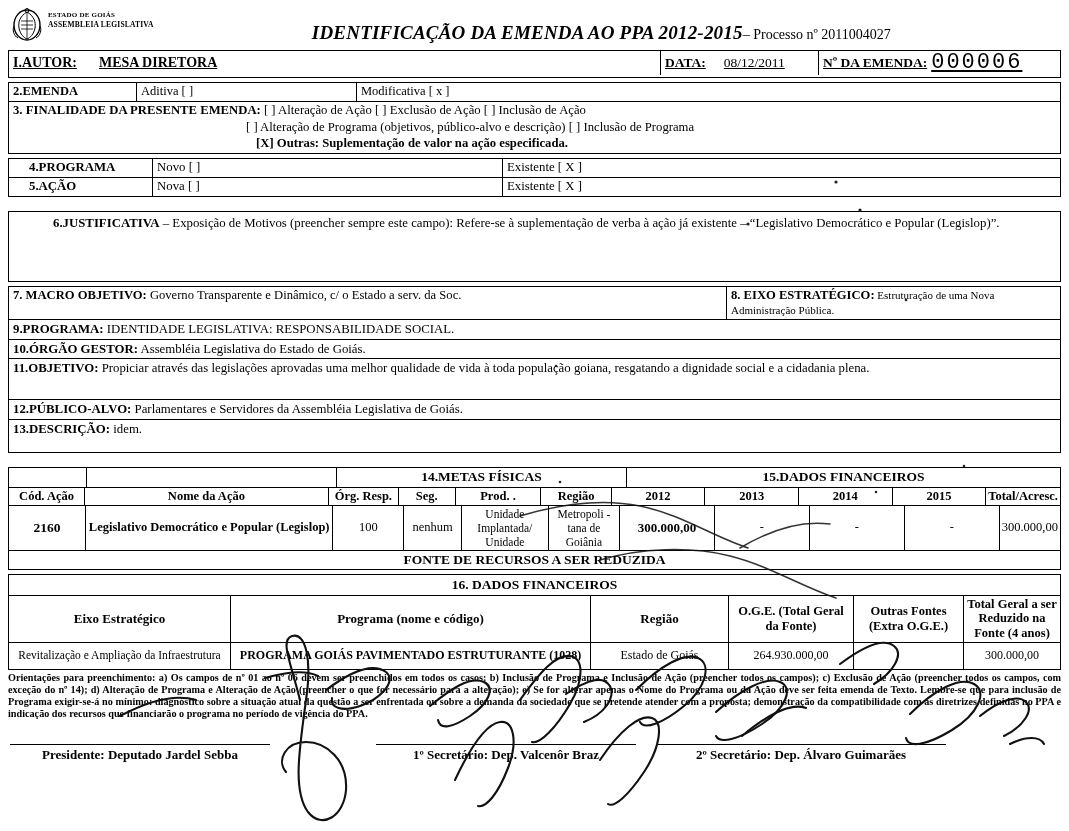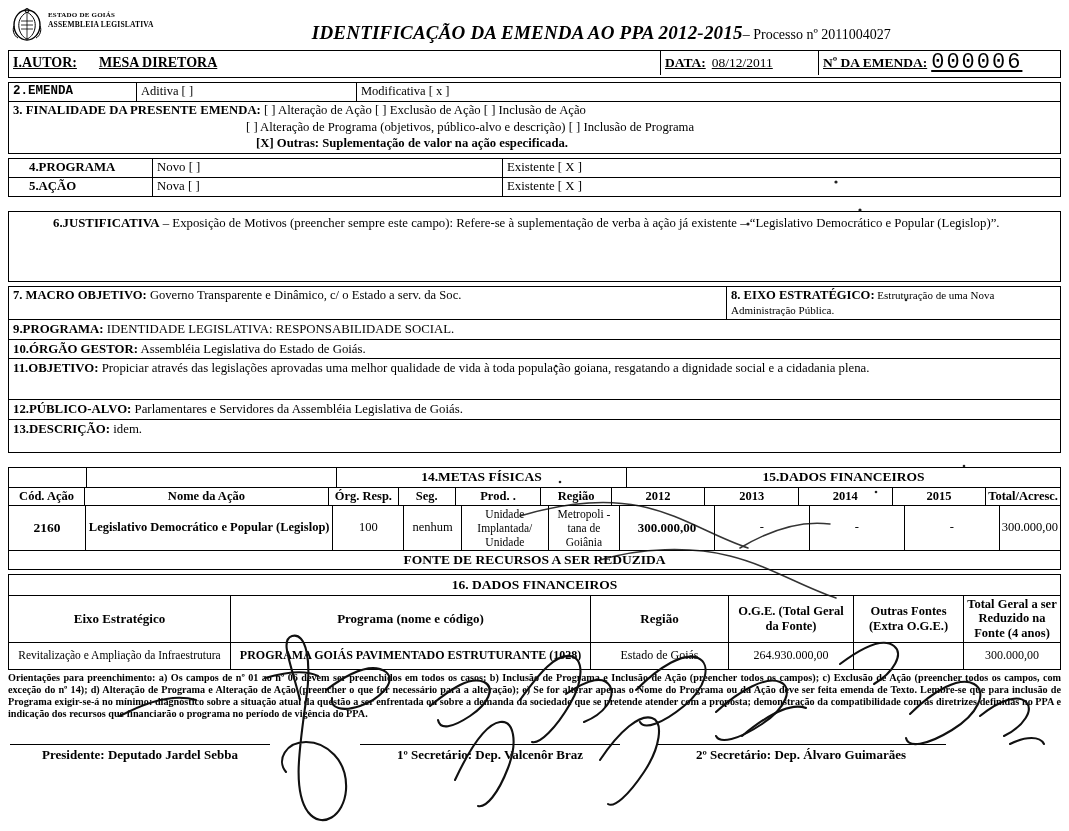--- a/index.html
+++ b/index.html
@@ -79,34 +79,34 @@
   .cell:last-child { border-right: none; }
   .brd-b { border-bottom: 1.3px solid #000; }
   .bold { font-weight: bold; }
   .xs { font-size: 11px; }
 
   
   .b1 { height: 28px; text-decoration: underline; }
   .b1 .c-autor { width: 652px; display:flex; align-items:center; font-size:14px; }
   .b1 .c-autor .lbl { font-weight: bold; }
   .b1 .c-autor .val { font-weight: bold; margin-left: 22px; }
-  .b1 .c-data { width: 158px; display:flex; align-items:center; font-size:13.5px; }
+  .b1 .c-data { width: 158px; display:flex; align-items:center; font-size:13.5px;gap:12px; }
   .b1 .c-num { flex:1; display:flex; align-items:center; font-size:13.5px; }
   .b1 .c-num .lbl { font-weight: bold; }
   .numero {
     font-family: "Liberation Mono", monospace;
     font-size: 22px;
     letter-spacing: 2px;
     margin-left: 4px;
     line-height: 1;
   }
 
   
   .b2 .cell { height: 18px; font-size: 12.5px; }
-  .b2 .c1 { width: 128px; font-weight: bold; font-family: Liberation Mono, monospace; }
+  .b2 .c1 { width: 128px; font-weight: bold; }
   .b2 .c2 { width: 233px; }
   .b2 .c3 { width: 220px; }
   .b2 .c4 { flex:1; }
 
   
   .fin { padding: 0 0 1px 0; }
   .fin .line { padding: 0 4px; line-height: 1.3; font-size: 12.7px; }
 
   
   .b4 .cell { height: 18px; font-size: 12.8px; }
@@ -163,21 +163,21 @@
   }
   .sig {
     position: absolute;
     border-top: 1.2px solid #000;
     text-align: center;
     font-size: 13px;
     font-weight: bold;
     padding-top: 2px;
   }
   .sig1 { left: 2px; width: 260px; }
-  .sig2 { left: 352px; width: 260px; }
+  .sig2 { left: 368px; width: 260px; }
   .sig3 { left: 648px; width: 290px; }
 
   
   .scribbles { position:absolute; left:0; top:0; width:1069px; height:831px; pointer-events:none; }
 </style>
 </head>
 <body>
 
 <div class="page">
 

